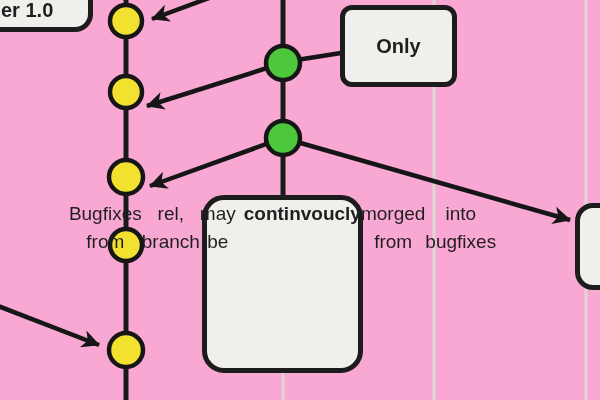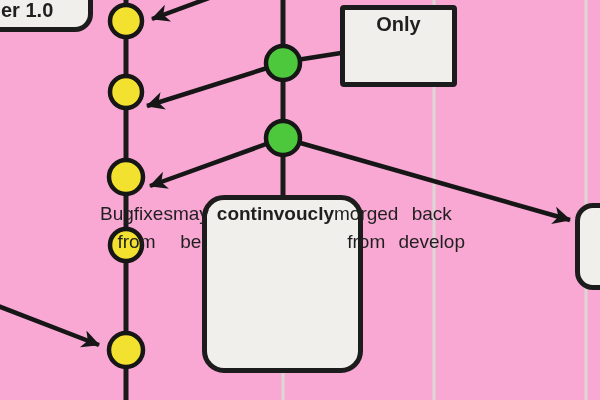--- a/index.html
+++ b/index.html
@@ -21,22 +21,22 @@
   }
   .callout .line{display:block;text-align:center;}
   #version-tag-box{
     left:-48px;top:-50px;width:141px;height:82px;border-radius:18px;
   }
   #version-tag-box .tag-label{
     position:absolute;left:44px;bottom:5px;
     font-size:20px;font-weight:700;letter-spacing:0px;white-space:nowrap;
   }
   #only-bugfixes-box{
-    left:340px;top:5px;width:117px;height:82px;border-radius:4px;
-    display:flex;flex-direction:row;justify-content:center;
+    left:340px;top:5px;width:117px;height:82px;border-radius:12px;
+    display:flex;flex-direction:column;justify-content:center;
     font-size:20px;font-weight:700;line-height:28px;
   }
   #bugfix-note-box{
     left:202px;top:195px;width:161px;height:178px;border-radius:22px;
     display:flex;flex-direction:row;justify-content:center;
     font-size:19px;font-weight:400;line-height:28px;
   }
   #bugfix-note-box .line.bold{font-weight:700;margin-left:8px;}
   #right-box{
     left:575px;top:203px;width:90px;height:87px;border-radius:18px;
@@ -82,21 +82,22 @@
   <div class="callout" id="version-tag-box">
     <span class="tag-label">er 1.0</span>
   </div>
 
   <div class="callout" id="only-bugfixes-box">
     <span class="line">Only</span>
   </div>
 
   <div class="callout" id="bugfix-note-box">
     <span class="line">Bugfixes from</span>
+    <span class="line">rel, branch</span>
     <span class="line">may be</span>
     <span class="line bold">continvoucly</span>
     <span class="line">morged from</span>
-    <span class="line">back develop</span>
+    <span class="line">into bugfixes</span>
   </div>
 
   <div class="callout" id="right-box"></div>
 
 </div>
 
 </body></html>

